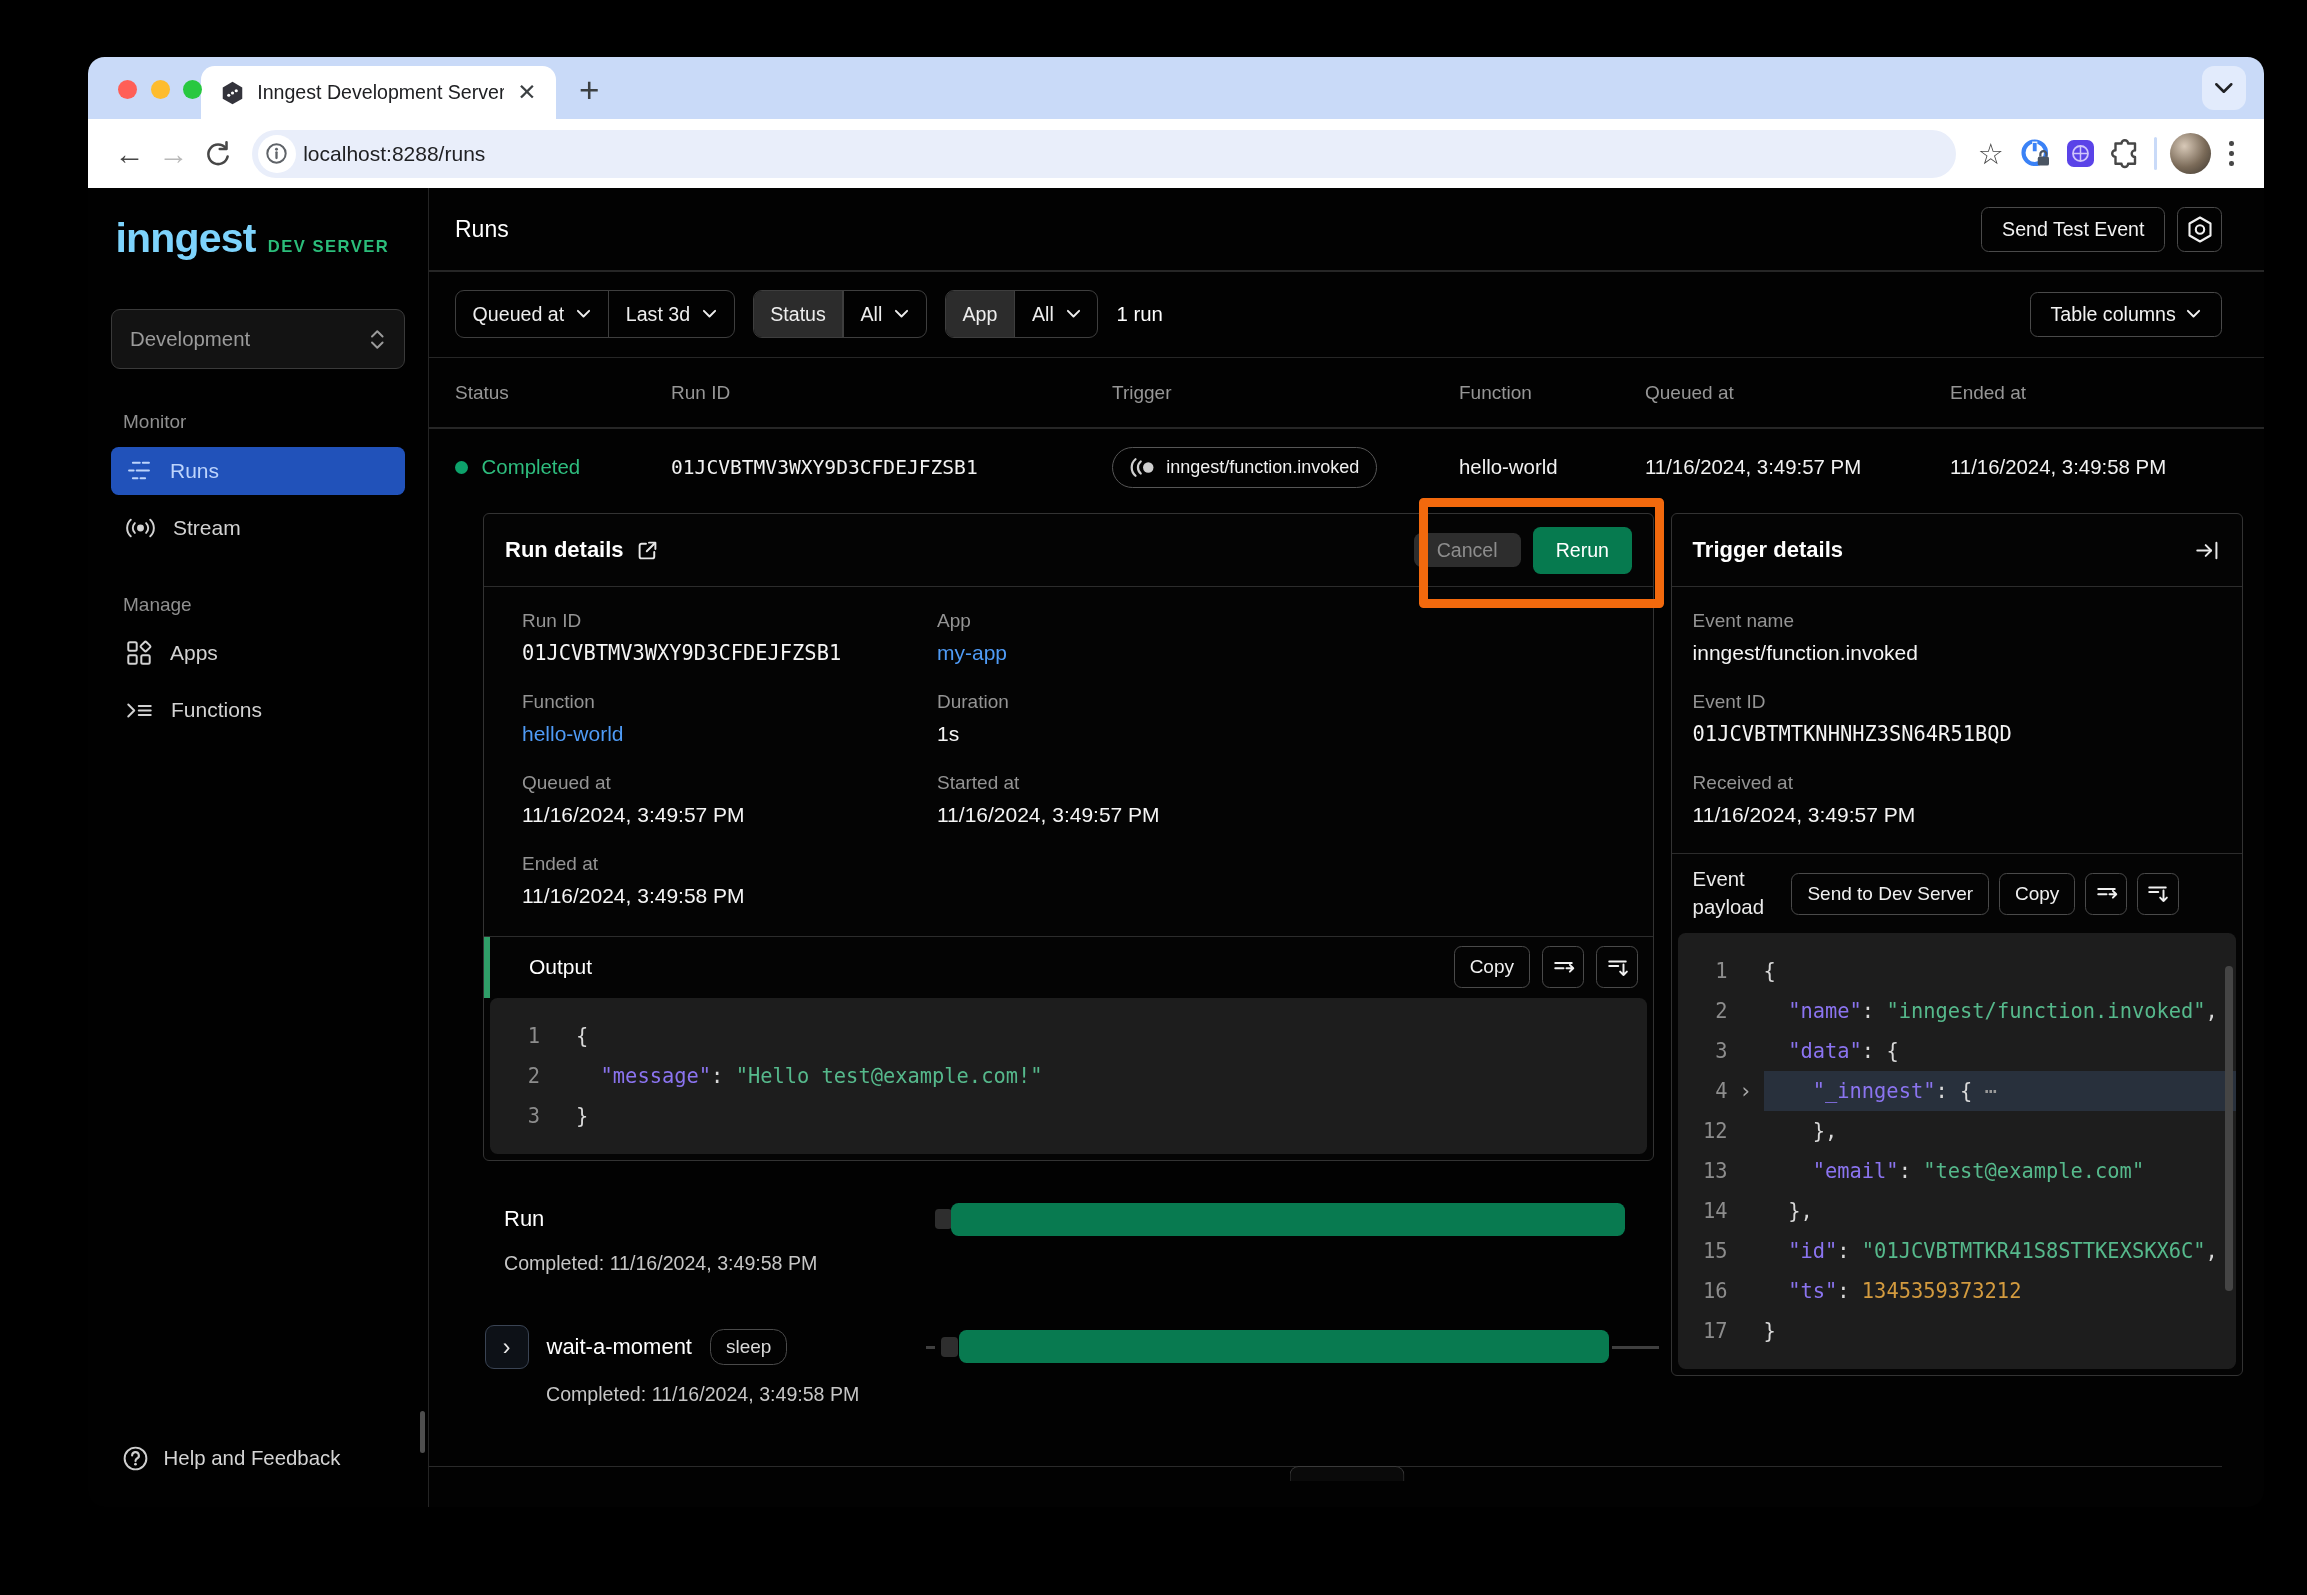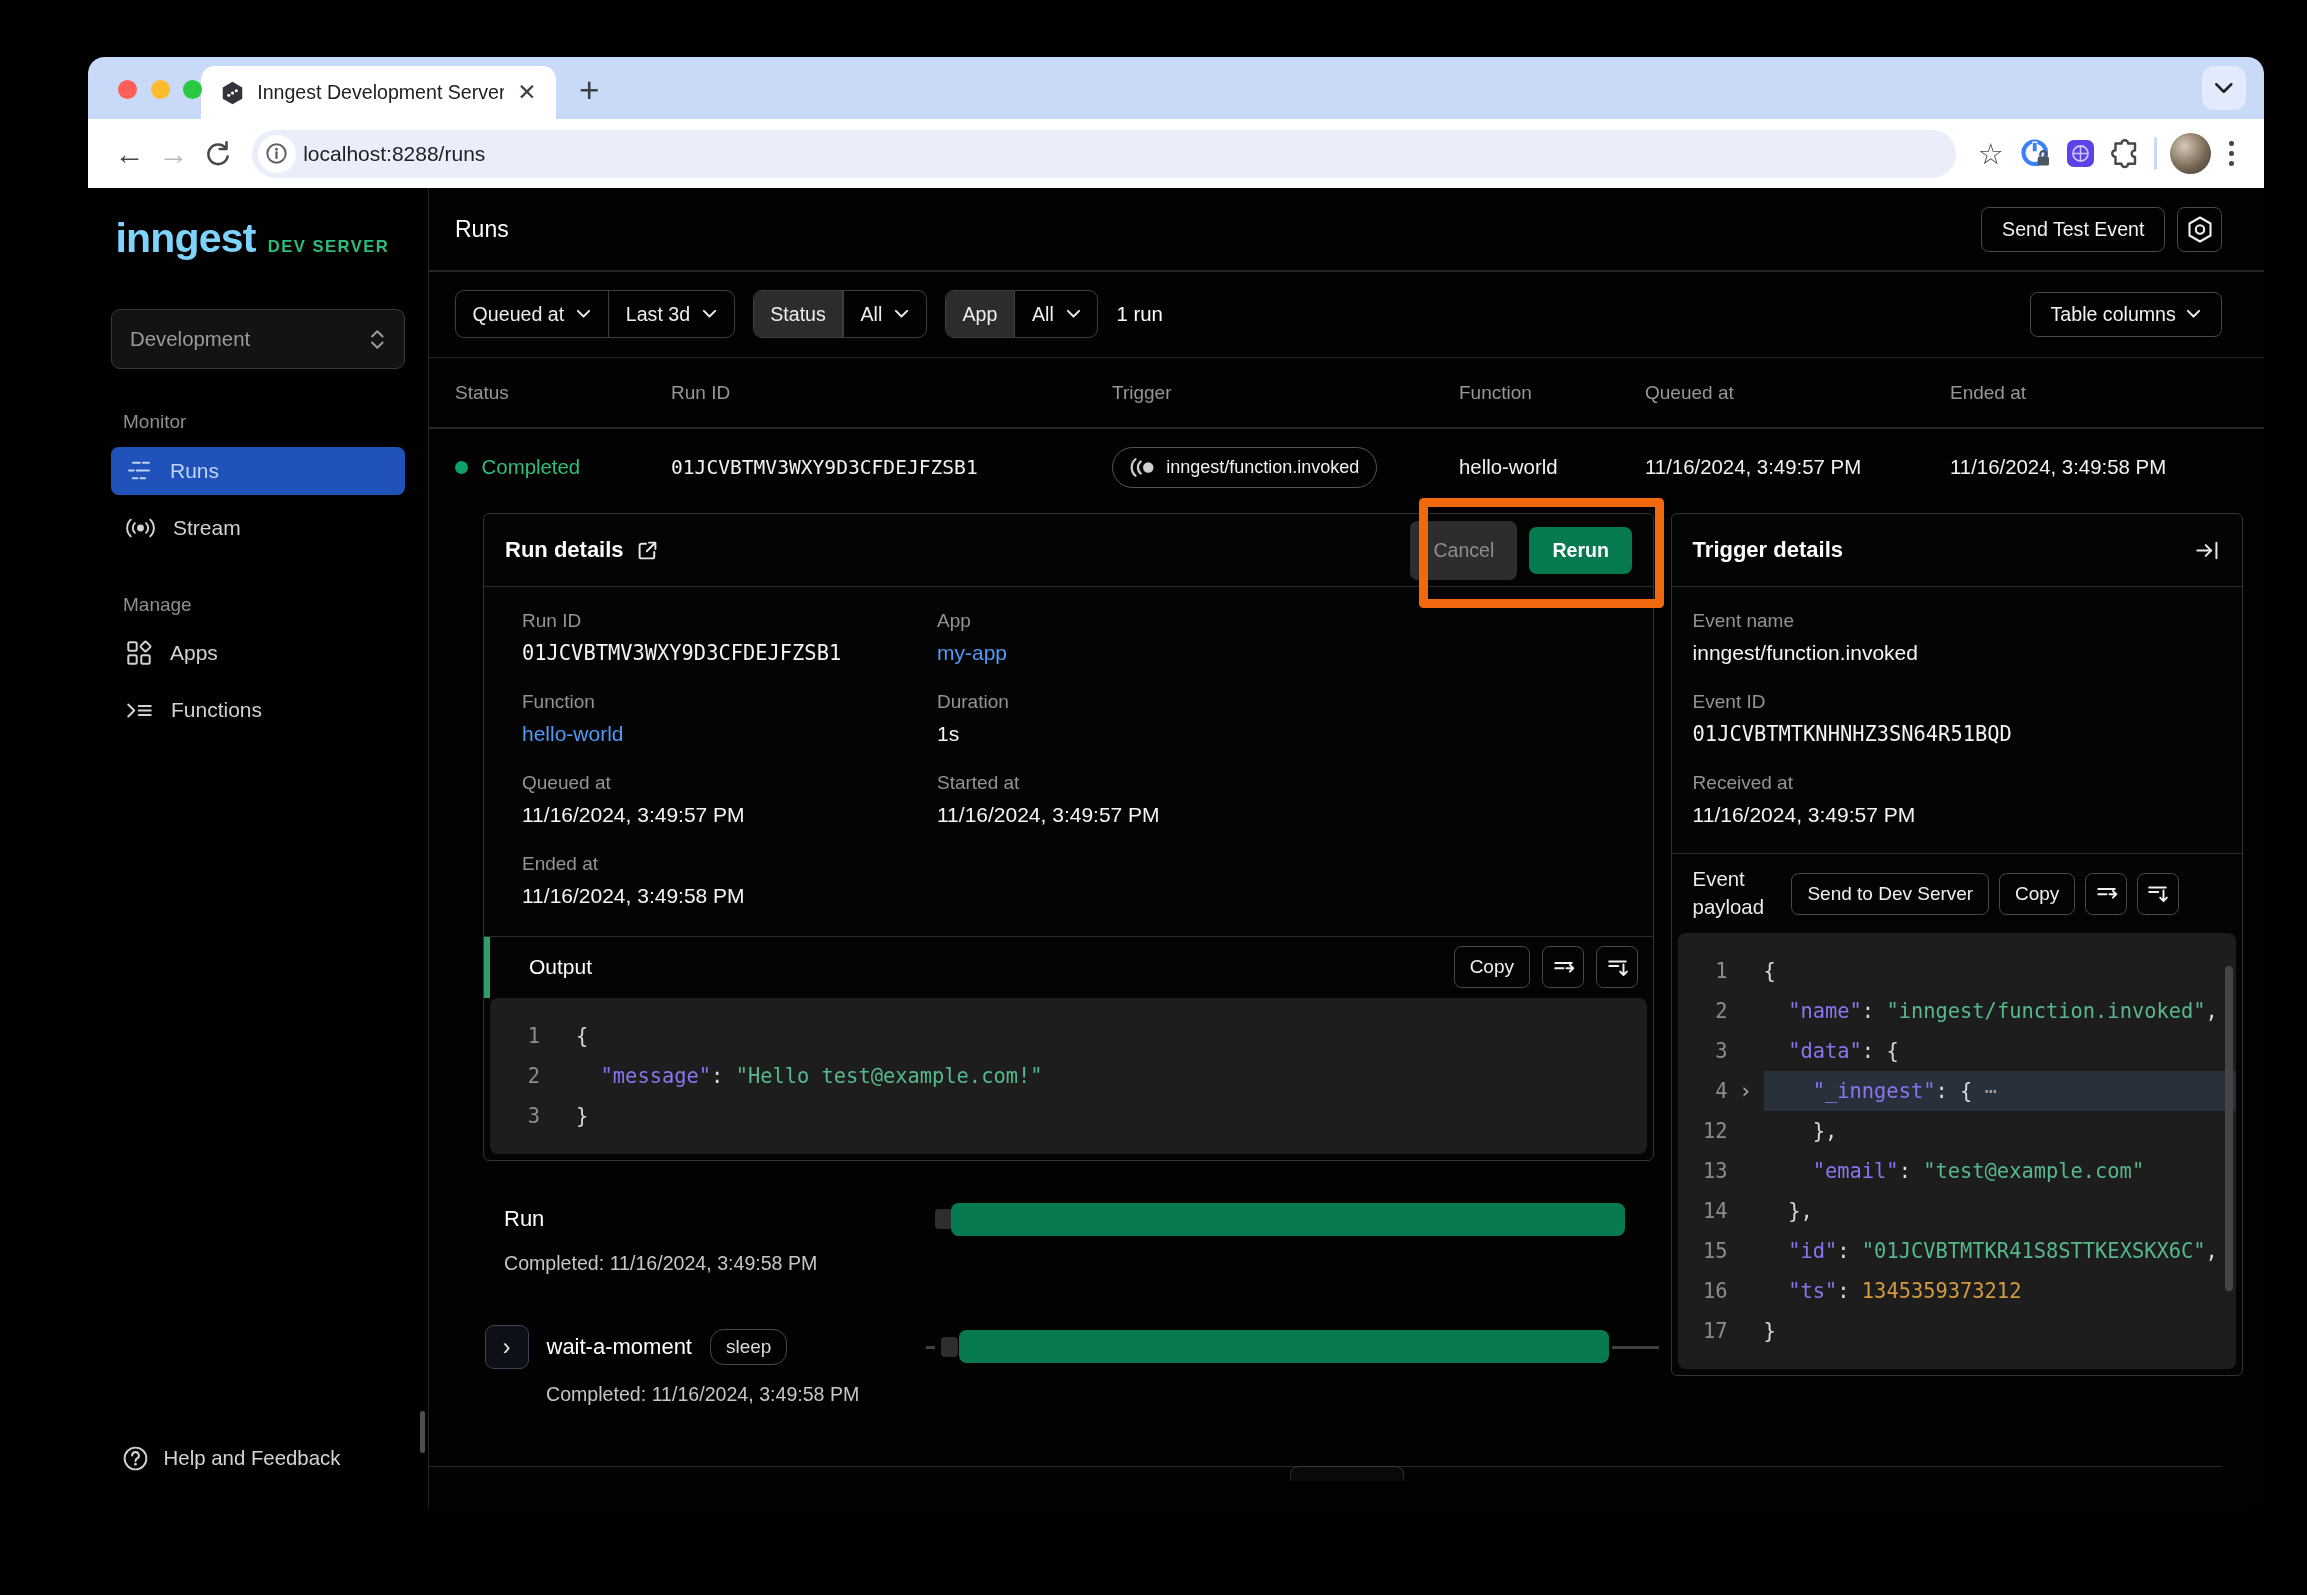--- a/index.html
+++ b/index.html
@@ -71,22 +71,22 @@
   .runid { font-size:19.6px; }
   .badge { display:inline-flex; align-items:center; gap:10.6px; border:1.5px solid #565656; border-radius:755px; height:41px; padding:0 16.6px; font-size:18px; color:#f0f0f0; width:max-content; }
 
   
   .details { display:flex; gap:16.6px; margin:7.6px 42px 0 54px; align-items:flex-start; }
   .dleft { width:1171px; flex:none; }
   .card { border:1.5px solid #333; border-radius:6px; background:#040404; }
   .card-header { height:73px; display:flex; align-items:center; padding:0 21px; gap:13.6px; position:relative; border-bottom:1.5px solid #2c2c2c; }
   .card-title { font-size:22px; color:#fff;font-weight:bold; }
   .hdr-actions { margin-left:auto; display:flex; gap:12px; align-items:center; }
-  .btn-cancel { height:59px; padding:0 23px; border-radius:7.6px; border:none; background:#2d2d2d; color:#8d8d8d; font-size:19.6px; display:inline-flex; align-items:center; }
-  .btn-rerun { height:47px; padding:0 23px; border-radius:7.6px; border:none; background:var(--rerun_green); color:#fff; font-size:19.6px; display:inline-flex; align-items:center;font-weight:bold; }
+  .btn-cancel { height:34px; padding:0 23px; border-radius:7.6px; border:none; background:#2d2d2d; color:#8d8d8d; font-size:19.6px; display:inline-flex; align-items:center; }
+  .btn-rerun { height:47px; padding:0 23px; border-radius:7.6px; border:none; background:var(--rerun_green); color:#fff; font-size:19.6px; display:inline-flex; align-items:center; }
   .annotation { position:absolute; top:-16.6px; right:-10.6px; width:245px; height:110px; border:9.8px solid var(--annotation_orange); border-radius:4.5px; z-index:6; pointer-events:none; }
   .fields-grid { display:grid; grid-template-columns:415px 1fr; padding:23px 21px 1.5px 38px; }
   .tfields { padding:23px 21px 0; }
   .field { margin-bottom:26px; }
   .flabel { font-size:19px; color:#949494; margin-bottom:9px; }
   .fvalue { font-size:21px; color:#f5f5f5; }
   .fvalue.mono { font-size:20.4px; }
   .fvalue.link { color:var(--link_blue); }
 
   .output-hdr { display:flex; align-items:center; border-top:1.5px solid #2c2c2c; height:62px; padding-right:15px; }

